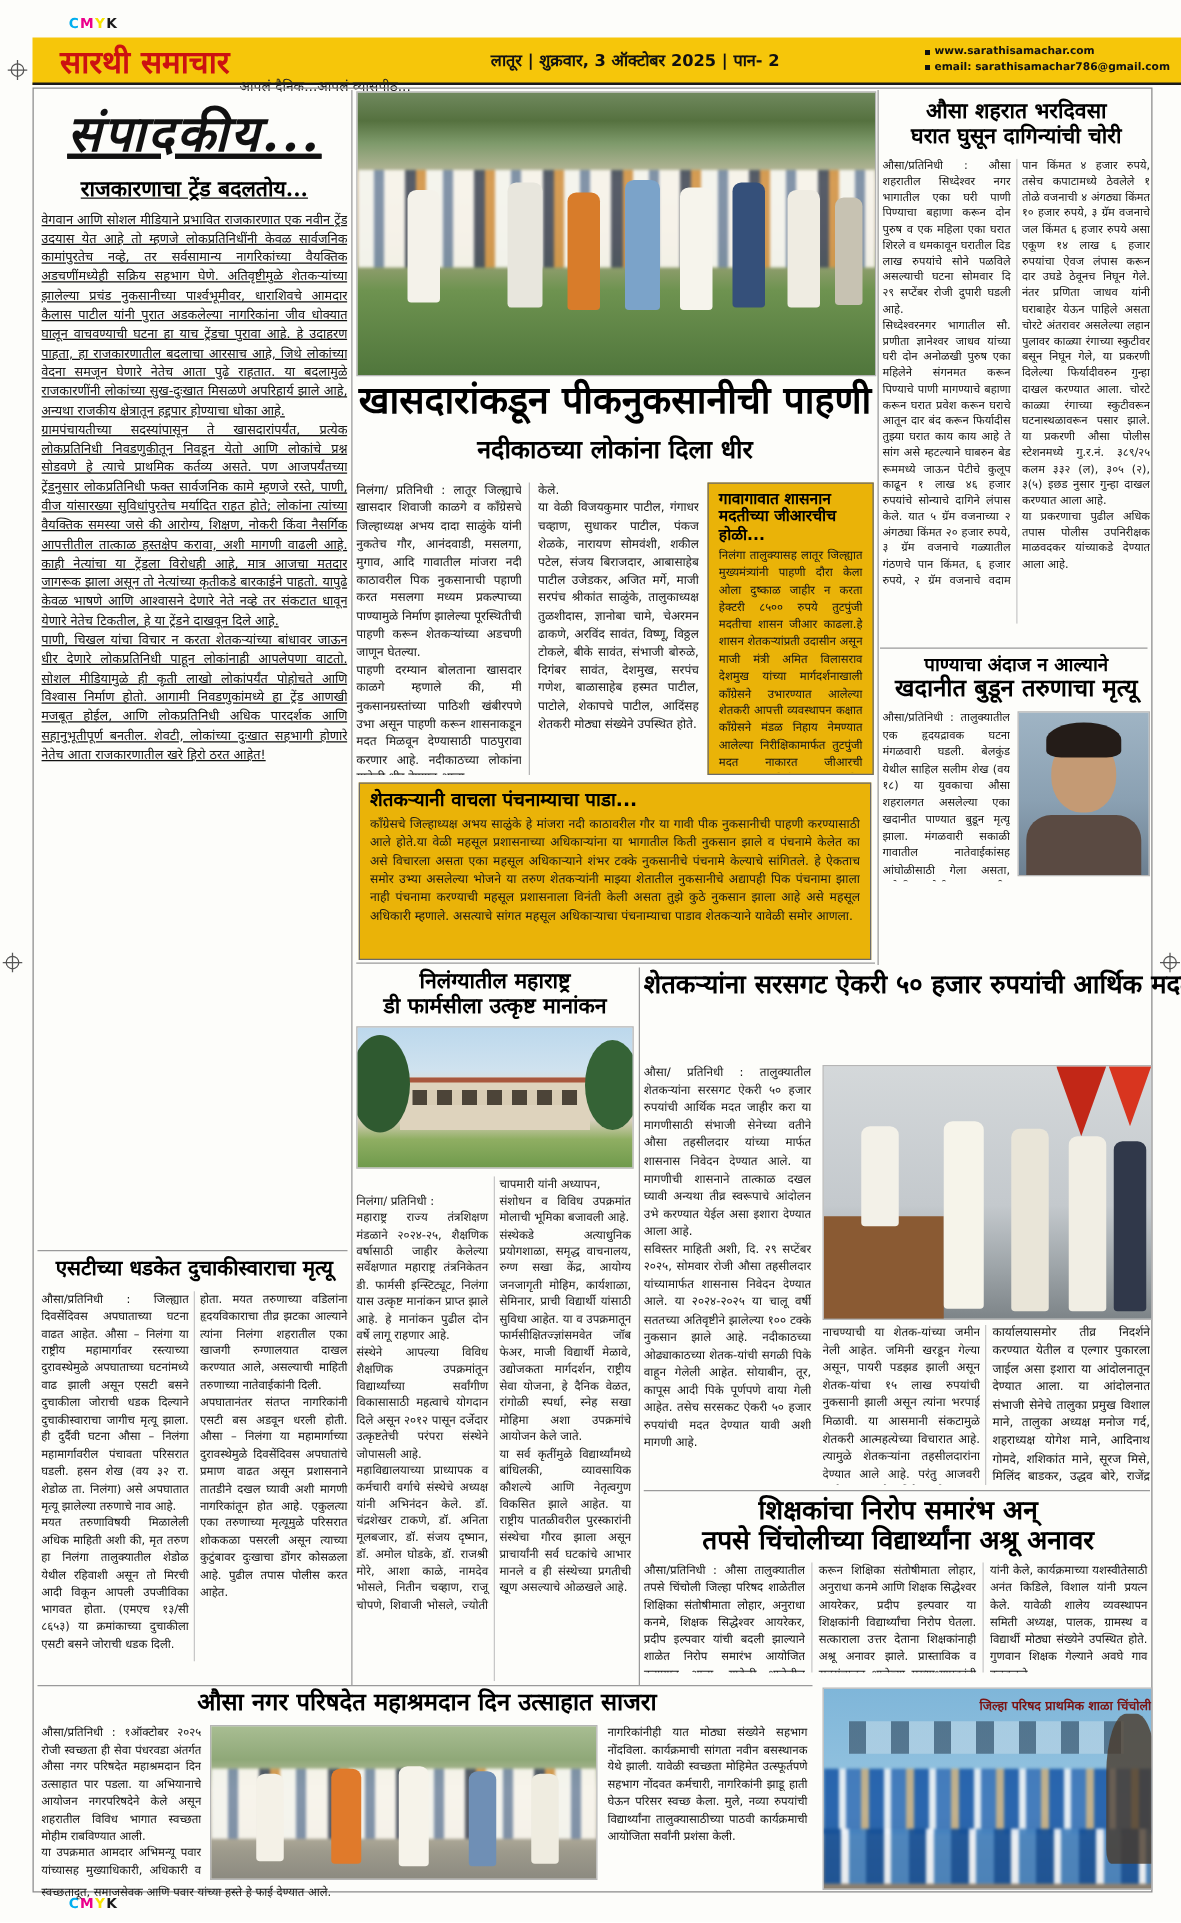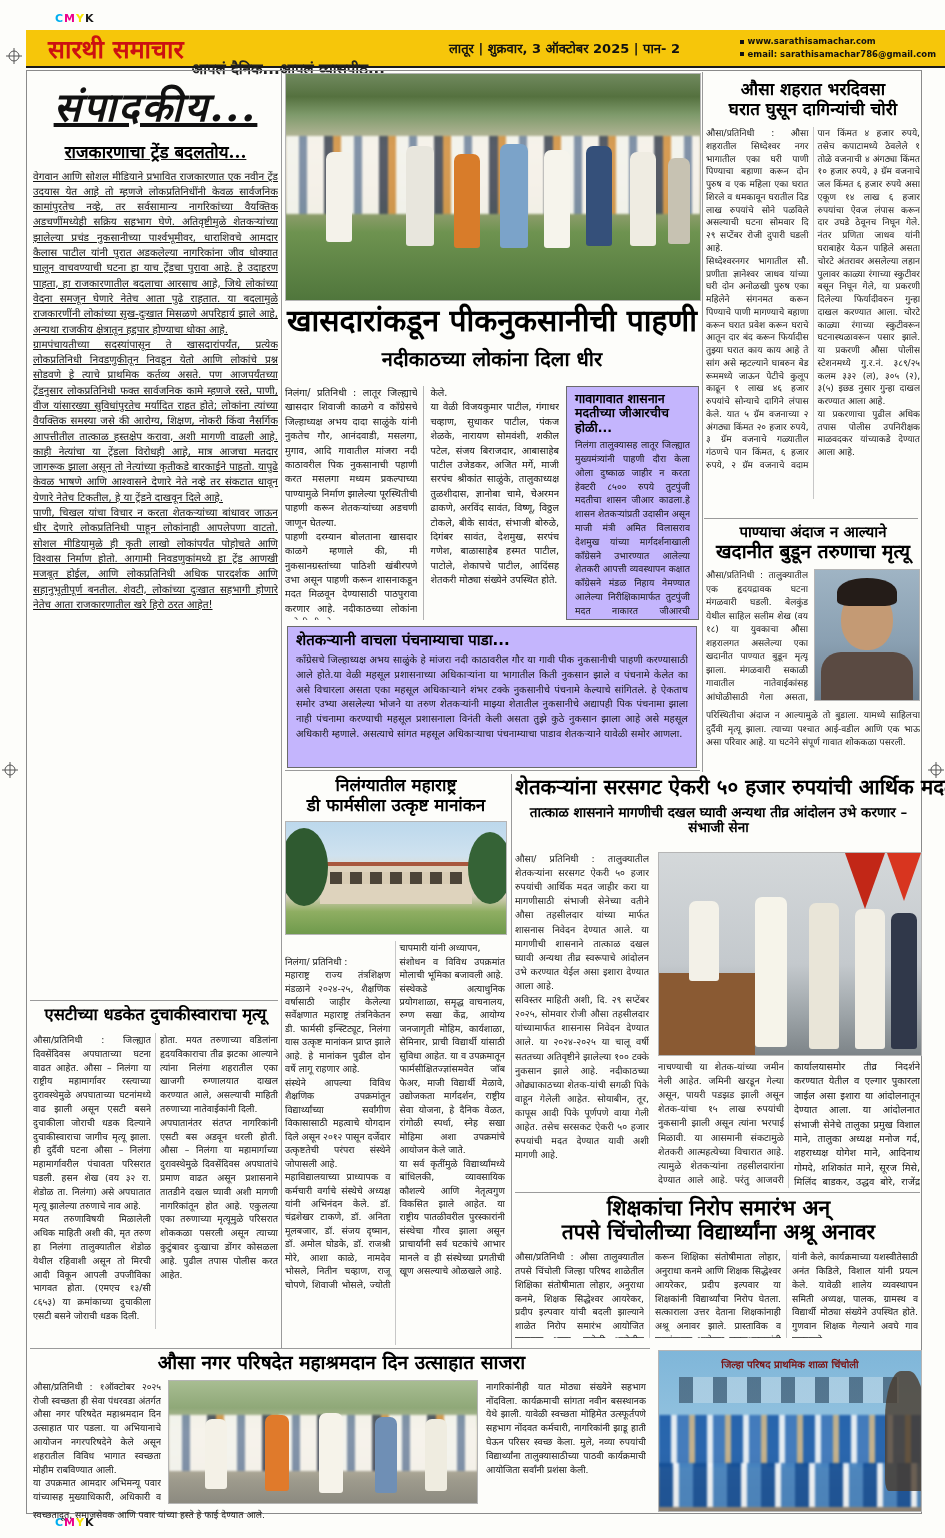--- a/index.html
+++ b/index.html
@@ -12,29 +12,29 @@
   .hl{font-weight:bold;color:#000;text-align:center;line-height:1.15;font-family:"DejaVu Serif","Liberation Serif",serif;}
   .body-txt{font-size:9.6px;line-height:1.5;text-align:justify;color:#161616;white-space:pre-line;overflow:hidden;}
   .cols2{column-count:2;column-gap:9px;column-rule:1px solid #c7c7c7;}
   .photo{position:absolute;overflow:hidden;border:1px solid #b5b5b5;}
   .crowd{position:absolute;left:0;right:0;filter:blur(1.2px);
     background:repeating-linear-gradient(90deg,rgba(246,246,240,.95) 0 13px,rgba(118,139,168,.85) 13px 21px,rgba(250,247,240,.92) 21px 38px,rgba(62,71,90,.82) 38px 47px,rgba(216,150,70,.85) 47px 55px);}
   .fig{position:absolute;border-radius:7px 7px 3px 3px;}
   
   #masthead{left:26px;top:30px;width:924px;height:36px;background:#f6c60a;border-bottom:2px solid #1a1a1a;display:flex;align-items:center;}
   .brand{color:#cc1111;font-weight:bold;font-size:25px;font-family:"DejaVu Serif","Liberation Serif",serif;margin-left:22px;white-space:nowrap;}
-  .tagline{font-size:15px;font-weight:bold;color:#222;margin-left:8px;white-space:nowrap;margin-top:40px;}
+  .tagline{font-size:11px;font-weight:normal;color:#222;margin-left:8px;white-space:nowrap;margin-top:40px;}
   .dateline{font-size:13px;font-weight:bold;color:#111;margin-left:64px;white-space:nowrap;}
   .contact{margin-left:auto;margin-right:14px;font-size:8.5px;font-weight:bold;color:#111;line-height:1.5;}
   .contact .row{display:flex;align-items:center;gap:4px;}
   .sq{width:4px;height:4px;background:#111;display:inline-block;}
   .cmyk{font-size:11px;font-weight:bold;letter-spacing:1px;}
   .cmyk .c{color:#00aeef}.cmyk .m{color:#ec008c}.cmyk .y{color:#f7e400}.cmyk .k{color:#1a1a1a}
   .regmark{position:absolute;width:16px;height:16px;}
-  .boxart{border:1.5px solid #6b6b6b;background:#c4b5fd;padding:5px 8px;}
+  .boxart{border:1.5px solid #6b6b6b;background:#eab308;padding:5px 8px;}
   .edtitle{font-family:"DejaVu Serif","Liberation Serif",serif;font-style:italic;font-weight:bold;font-size:40px;text-align:center;text-decoration:underline;letter-spacing:2px;}
 </style>
 </head>
 <body>
 
 <div id="page">
 
   <div class="abs cmyk" style="left:55px;top:12px;">
     <span class="c">C</span><span class="m">M</span><span class="y">Y</span><span class="k">K</span>
   </div>
@@ -140,21 +140,20 @@
     <div class="hl" style="font-size:15px;">पाण्याचा अंदाज न आल्याने</div>
     <div class="hl" style="font-size:19px;">खदानीत बुडून तरुणाचा मृत्यू</div>
     <div style="display:flex;margin-top:6px;">
       <div class="body-txt" style="width:102px;height:136px;font-size:9px;">औसा/प्रतिनिधी : तालुक्यातील एक हृदयद्रावक घटना मंगळवारी घडली. बेलकुंड येथील साहिल सलीम शेख (वय १८) या युवकाचा औसा शहरालगत असलेल्या एका खदानीत पाण्यात बुडून मृत्यू झाला. मंगळवारी सकाळी गावातील नातेवाईकांसह आंघोळीसाठी गेला असता, यावेळी येथील खदानीत पोहण्यासाठी पाण्यात उतरला आणि पाण्याची खोली आणि</div>
       <div class="photo" style="position:relative;left:6px;top:0;width:104px;height:130px;background:linear-gradient(180deg,#9fb4c4 0%,#8aa0b2 55%,#6c7f90 100%);">
         <div class="abs" style="left:26px;top:18px;width:52px;height:62px;border-radius:50% 50% 46% 46%;background:#c49a74;"></div>
         <div class="abs" style="left:22px;top:8px;width:60px;height:28px;border-radius:50% 50% 20% 20%;background:#241c18;"></div>
         <div class="abs" style="left:6px;top:82px;width:92px;height:48px;border-radius:20px 20px 0 0;background:#5a4a42;"></div>
       </div>
     </div>
-    <div class="body-txt" style="font-size:9px;margin-top:4px;height:96px;">परिस्थितीचा अंदाज न आल्यामुळे तो बुडाला. यामध्ये साहिलचा दुर्दैवी मृत्यू झाला. त्याच्या पश्चात आई-वडील आणि एक भाऊ असा परिवार आहे. या घटनेने संपूर्ण गावात शोककळा पसरली.</div>
   </div>
 
   <div class="abs" style="left:285px;top:776px;width:222px;">
     <div class="hl" style="font-size:17px;">निलंग्यातील महाराष्ट्र</div>
     <div class="hl" style="font-size:17px;">डी फार्मसीला उत्कृष्ट मानांकन</div>
     <div class="photo" style="position:relative;margin-top:6px;width:220px;height:112px;background:linear-gradient(180deg,#bcd8ec 0%,#cfe2ef 30%,#e3dbc9 46%,#d8cfbd 66%,#8fae62 80%,#6f9a4c 100%);">
       <div class="abs" style="left:34px;top:40px;width:152px;height:38px;background:#ded3bd;border-top:4px solid #a8573d;"></div>
       <div class="abs" style="left:44px;top:50px;width:132px;height:12px;background:repeating-linear-gradient(90deg,#4c4438 0 12px,#d8ccb4 12px 20px);"></div>
       <div class="abs" style="left:-6px;top:6px;width:48px;height:78px;border-radius:50%;background:#2f5a30;"></div>
       <div class="abs" style="left:182px;top:10px;width:44px;height:72px;border-radius:50%;background:#356336;"></div>
@@ -165,21 +164,20 @@
         संस्थेने आपल्या विविध शैक्षणिक उपक्रमांतून विद्यार्थ्यांच्या सर्वांगीण विकासासाठी महत्वाचे योगदान दिले असून २०१२ पासून दर्जेदार उत्कृष्टतेची परंपरा संस्थेने जोपासली आहे.
         महाविद्यालयाच्या प्राध्यापक व कर्मचारी वर्गाचे संस्थेचे अध्यक्ष यांनी अभिनंदन केले. डॉ. चंद्रशेखर टाकणे, डॉ. अनिता मूलबजार, डॉ. संजय दृष्मान, डॉ. अमोल घोडके, डॉ. राजश्री मोरे, आशा काळे, नामदेव भोसले, नितीन चव्हाण, राजू चोपणे, शिवाजी भोसले, ज्योती चापमारी यांनी अध्यापन,</span>
       <span>संशोधन व विविध उपक्रमांत मोलाची भूमिका बजावली आहे.
         संस्थेकडे अत्याधुनिक प्रयोगशाळा, समृद्ध वाचनालय, रुग्ण सखा केंद्र, आयोग्य जनजागृती मोहिम, कार्यशाळा, सेमिनार, प्राची विद्यार्थी यांसाठी सुविधा आहेत. या व उपक्रमातून फार्मसीक्षितज्ज्ञांसमवेत जॉब फेअर, माजी विद्यार्थी मेळावे, उद्योजकता मार्गदर्शन, राष्ट्रीय सेवा योजना, हे दैनिक वेळत, रांगोळी स्पर्धा, स्नेह सखा मोहिमा अशा उपक्रमांचे आयोजन केले जाते.
         या सर्व कृतींमुळे विद्यार्थ्यांमध्ये बांधिलकी, व्यावसायिक कौशल्ये आणि नेतृत्वगुण विकसित झाले आहेत. या राष्ट्रीय पातळीवरील पुरस्कारांनी संस्थेचा गौरव झाला असून प्राचार्यांनी सर्व घटकांचे आभार मानले व ही संस्थेच्या प्रगतीची खूण असल्याचे ओळखले आहे.</span>
     </div>
   </div>
 
   <div class="abs" style="left:515px;top:776px;width:407px;">
     <div class="hl" style="font-size:20.5px;white-space:nowrap;">शेतकऱ्यांना सरसगट ऐकरी ५० हजार रुपयांची आर्थिक मदत जाहीर करा</div>
-    <div class="hl" style="font-size:13.5px;margin-top:5px;">तात्काळ शासनाने मागणीची दखल घ्यावी अन्यथा तीव्र आंदोलन उभे करणार – संभाजी सेना</div>
   </div>
   <div class="abs body-txt" style="left:515px;top:852px;width:134px;height:338px;font-size:9.4px;">औसा/ प्रतिनिधी : तालुक्यातील शेतकऱ्यांना सरसगट  ऐकरी ५० हजार रुपयांची आर्थिक मदत जाहीर करा या मागणीसाठी संभाजी सेनेच्या वतीने औसा तहसीलदार यांच्या मार्फत शासनास निवेदन देण्यात आले. या मागणीची शासनाने तात्काळ दखल घ्यावी अन्यथा तीव्र स्वरूपाचे आंदोलन उभे करण्यात येईल असा इशारा देण्यात आला आहे.
         सविस्तर माहिती अशी, दि. २९ सप्टेंबर २०२५, सोमवार रोजी औसा तहसीलदार यांच्यामार्फत शासनास निवेदन देण्यात आले. या २०२४-२०२५ या चालू वर्षी सततच्या अतिवृष्टीने झालेल्या १०० टक्के नुकसान झाले आहे. नदीकाठच्या ओढ्याकाठच्या शेतक-यांची सगळी पिके वाहून गेलेली आहेत. सोयाबीन, तूर, कापूस आदी पिके पूर्णपणे वाया गेली आहेत. तसेच सरसकट ऐकरी ५० हजार रुपयांची मदत देण्यात यावी अशी मागणी आहे.</div>
   <div class="photo" style="left:658px;top:852px;width:262px;height:202px;background:linear-gradient(180deg,#d4d8da 0%,#c4c9cd 55%,#9da4a8 80%,#7d8488 100%);">
     <div class="abs" style="left:186px;top:0;width:40px;height:56px;background:#c22717;clip-path:polygon(0 0,100% 0,50% 100%);"></div>
     <div class="abs" style="left:228px;top:0;width:34px;height:48px;background:#d8351f;clip-path:polygon(0 0,100% 0,50% 100%);"></div>
     <div class="abs" style="left:0px;top:120px;width:96px;height:82px;background:#8a5a33;"></div>
     <div class="fig" style="left:30px;top:48px;width:30px;height:80px;background:#f3f1e8;"></div>
     <div class="fig" style="left:96px;top:44px;width:32px;height:150px;background:#f6f4ea;"></div>
     <div class="fig" style="left:150px;top:50px;width:30px;height:146px;background:#e9e5d8;"></div>
@@ -223,20 +221,20 @@
         <div class="fig" style="left:150px;top:32px;width:24px;height:80px;background:#f6f3ea;"></div>
         <div class="fig" style="left:206px;top:36px;width:22px;height:76px;background:#6f8fb5;"></div>
         <div class="fig" style="left:256px;top:38px;width:22px;height:72px;background:#efece0;"></div>
       </div>
       <div class="body-txt" style="width:160px;height:122px;font-size:9.2px;margin-left:8px;">नागरिकांनीही यात मोठ्या संख्येने सहभाग नोंदविला. कार्यक्रमाची सांगता नवीन बसस्थानक येथे झाली. यावेळी स्वच्छता मोहिमेत उत्स्फूर्तपणे सहभाग नोंदवत कर्मचारी, नागरिकांनी झाडू हाती घेऊन परिसर स्वच्छ केला. मुले, नव्या रुपयांची विद्यार्थ्यांना तालुक्यासाठीच्या पाठवी कार्यक्रमाची आयोजिता सर्वांनी प्रशंसा केली.</div>
     </div>
     <div class="body-txt" style="margin-top:4px;width:610px;height:16px;font-size:9.2px;">स्वच्छतादूत, समाजसेवक आणि  पवार यांच्या हस्ते हे फाई देण्यात आले.</div>
   </div>
 
   <div class="photo" style="left:658px;top:1350px;width:262px;height:160px;background:linear-gradient(180deg,#7fb6d9 0%,#8fc0de 40%,#a9cde2 62%,#9f9484 84%,#8a7f70 100%);">
-    <div class="abs" style="left:0;top:6px;width:262px;text-align:center;font-size:10px;font-weight:bold;color:#7a1414;">जिल्हा परिषद प्राथमिक शाळा चिंचोली</div>
+    <div class="abs" style="left:0;top:6px;width:262px;text-align:right;font-size:10px;font-weight:bold;color:#7a1414;">जिल्हा परिषद प्राथमिक शाळा चिंचोली</div>
     <div class="abs" style="left:20px;top:26px;width:220px;height:26px;background:repeating-linear-gradient(90deg,rgba(40,60,80,.55) 0 14px,rgba(190,215,230,.6) 14px 34px);"></div>
     <div class="crowd" style="top:64px;height:52px;background:repeating-linear-gradient(90deg,rgba(28,91,168,.9) 0 12px,rgba(235,240,244,.9) 12px 18px,rgba(58,116,184,.9) 18px 30px,rgba(200,170,120,.8) 30px 36px);"></div>
     <div class="crowd" style="top:112px;height:44px;background:repeating-linear-gradient(90deg,rgba(22,80,150,.92) 0 14px,rgba(240,244,248,.92) 14px 20px,rgba(70,130,190,.92) 20px 34px);"></div>
     <div class="abs" style="left:226px;top:20px;width:40px;height:120px;border-radius:40% 40% 10% 10%;background:#4a3b2c;opacity:.8;"></div>
   </div>
 
 </div>
 
 </body></html>

